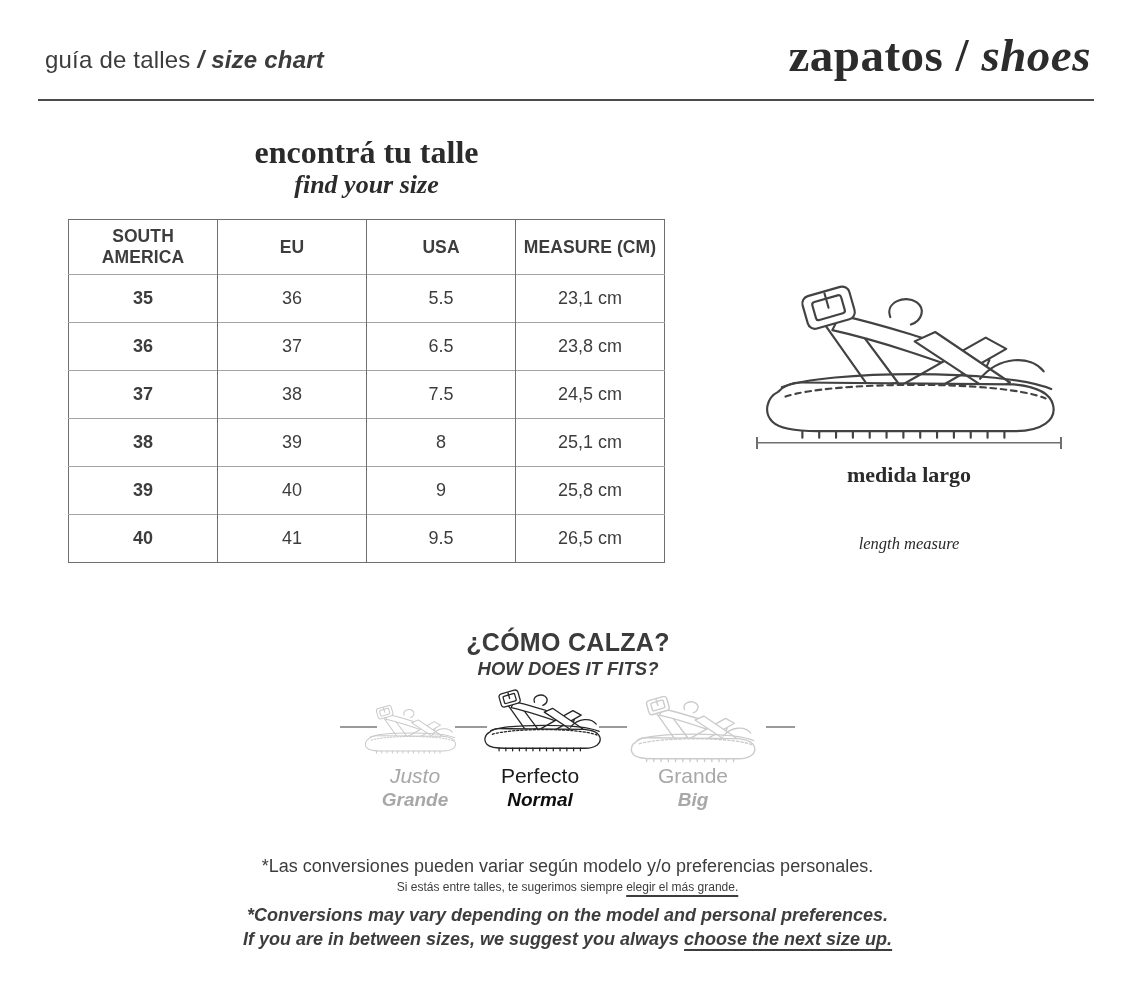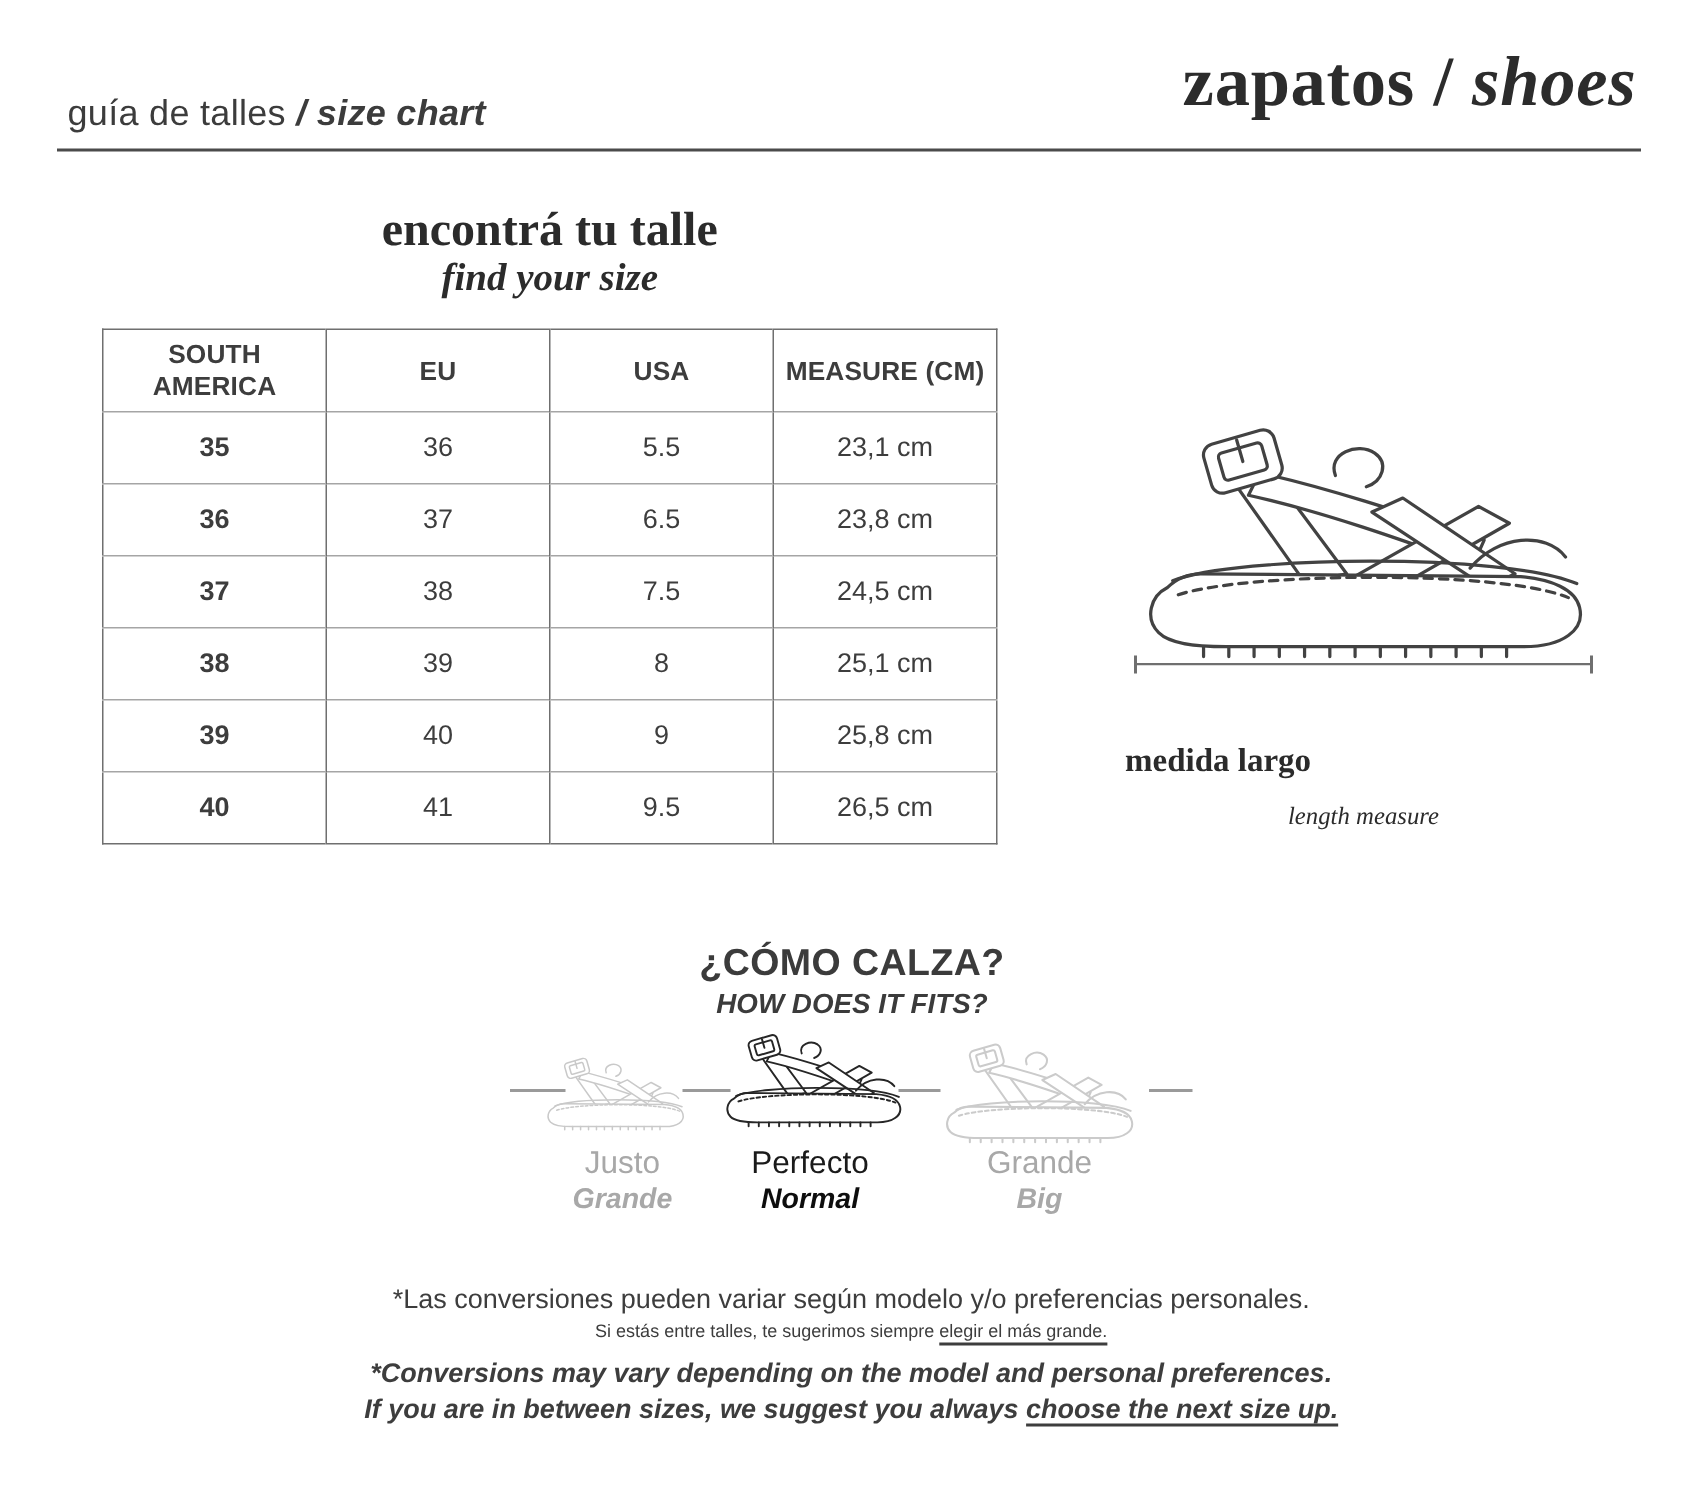--- a/index.html
+++ b/index.html
@@ -4,21 +4,21 @@
 <style>
   * { margin:0; padding:0; box-sizing:border-box; }
   html,body { background:#ffffff; }
   body {
     width:1135px; height:993px; position:relative; overflow:hidden;
     font-family:"Liberation Sans", sans-serif; color:#3d3d3d;
   }
   .abs { position:absolute; }
 
   
-  .hdr-left { left:45px; top:62px; font-size:24px; color:#3c3c3c; letter-spacing:0.2px; }
+  .hdr-left { left:45px; top:46px; font-size:24px; color:#3c3c3c; letter-spacing:0.2px; }
   .hdr-left .it { font-style:italic; font-weight:700; }
   .hdr-right {
     right:44px; top:28px; font-family:"Liberation Serif", serif; font-weight:700;
     font-size:47px; color:#2c2c2c; letter-spacing:0.5px;
   }
   .hdr-right .it { font-style:italic; }
   .top-rule { left:38px; top:99px; width:1056px; height:2px; background:#4b4b4b; }
 
   
   .intro-es {
@@ -47,22 +47,22 @@
   .size-table td.b { font-weight:700; }
 
   
   .sandal-lg { left:750px; top:270px; width:318px; height:182px; color:#424242; --sw:2.3; }
   .measure-line {
     left:756px; top:437px; width:306px; height:12px;
     border-left:2px solid #6f6f6f; border-right:2px solid #6f6f6f;
     background:linear-gradient(#6f6f6f,#6f6f6f) center / 100% 1.5px no-repeat;
   }
   .measure-es {
-    left:750px; top:462px; width:318px; text-align:left;
-    font-family:"Liberation Serif", serif; font-weight:700; font-size:22px; color:#2b2b2b;margin-top:32px;
+    left:750px; top:462px; width:318px; text-align:center;
+    font-family:"Liberation Serif", serif; font-weight:700; font-size:22px; color:#2b2b2b;
   }
   .measure-en {
     left:750px; top:486px; width:318px; text-align:center;
     font-family:"Liberation Serif", serif; font-weight:400; font-style:italic;
     font-size:16.5px; color:#2b2b2b;margin-top:48px;
   }
 
   
   .fit-es { left:318px; top:628px; width:500px; text-align:center; font-size:25px; font-weight:700; color:#3b3b3b; letter-spacing:0.3px; }
   .fit-en { left:318px; top:658px; width:500px; text-align:center; font-size:18.5px; font-weight:700; font-style:italic; color:#3b3b3b; }
@@ -73,21 +73,21 @@
   .seg4 { left:766px; width:29px; }
   .sandal-s1 { left:360px; top:700px; width:100px; height:58px; color:#c9c9c9; --sw:3.4; }
   .sandal-s2 { left:478px; top:683px; width:128px; height:74px; color:#262626; --sw:3.4; }
   .sandal-s3 { left:624px; top:689px; width:137px; height:79px; color:#cbcbcb; --sw:3.4; }
   .fit-label { width:140px; text-align:center; }
   .fl-es { top:764px; font-size:21px; }
   .fl-en { top:789px; font-size:19px; font-style:italic; font-weight:700; }
   .muted { color:#a8a8a8; }
   .sel-es { color:#1a1a1a; }
   .sel-en { color:#0d0d0d; }
-  .lab1 { left:345px; } .lab2 { left:470px; } .lab3 { left:623px; }
+  .lab1 { left:345px;font-style:italic; } .lab2 { left:470px; } .lab3 { left:623px; }
 
   
   .fn { left:0; width:1135px; text-align:center; color:#3d3d3d; }
   .fn1 { top:856px; font-size:18px; }
   .fn2 { top:880px; font-size:12px; }
   .fn3 { top:905px; font-size:18px; font-weight:700; font-style:italic; }
   .fn4 { top:929px; font-size:18px; font-weight:700; font-style:italic; }
   .u { text-decoration:underline; text-underline-offset:4px; text-decoration-thickness:1.5px; }
 
   

